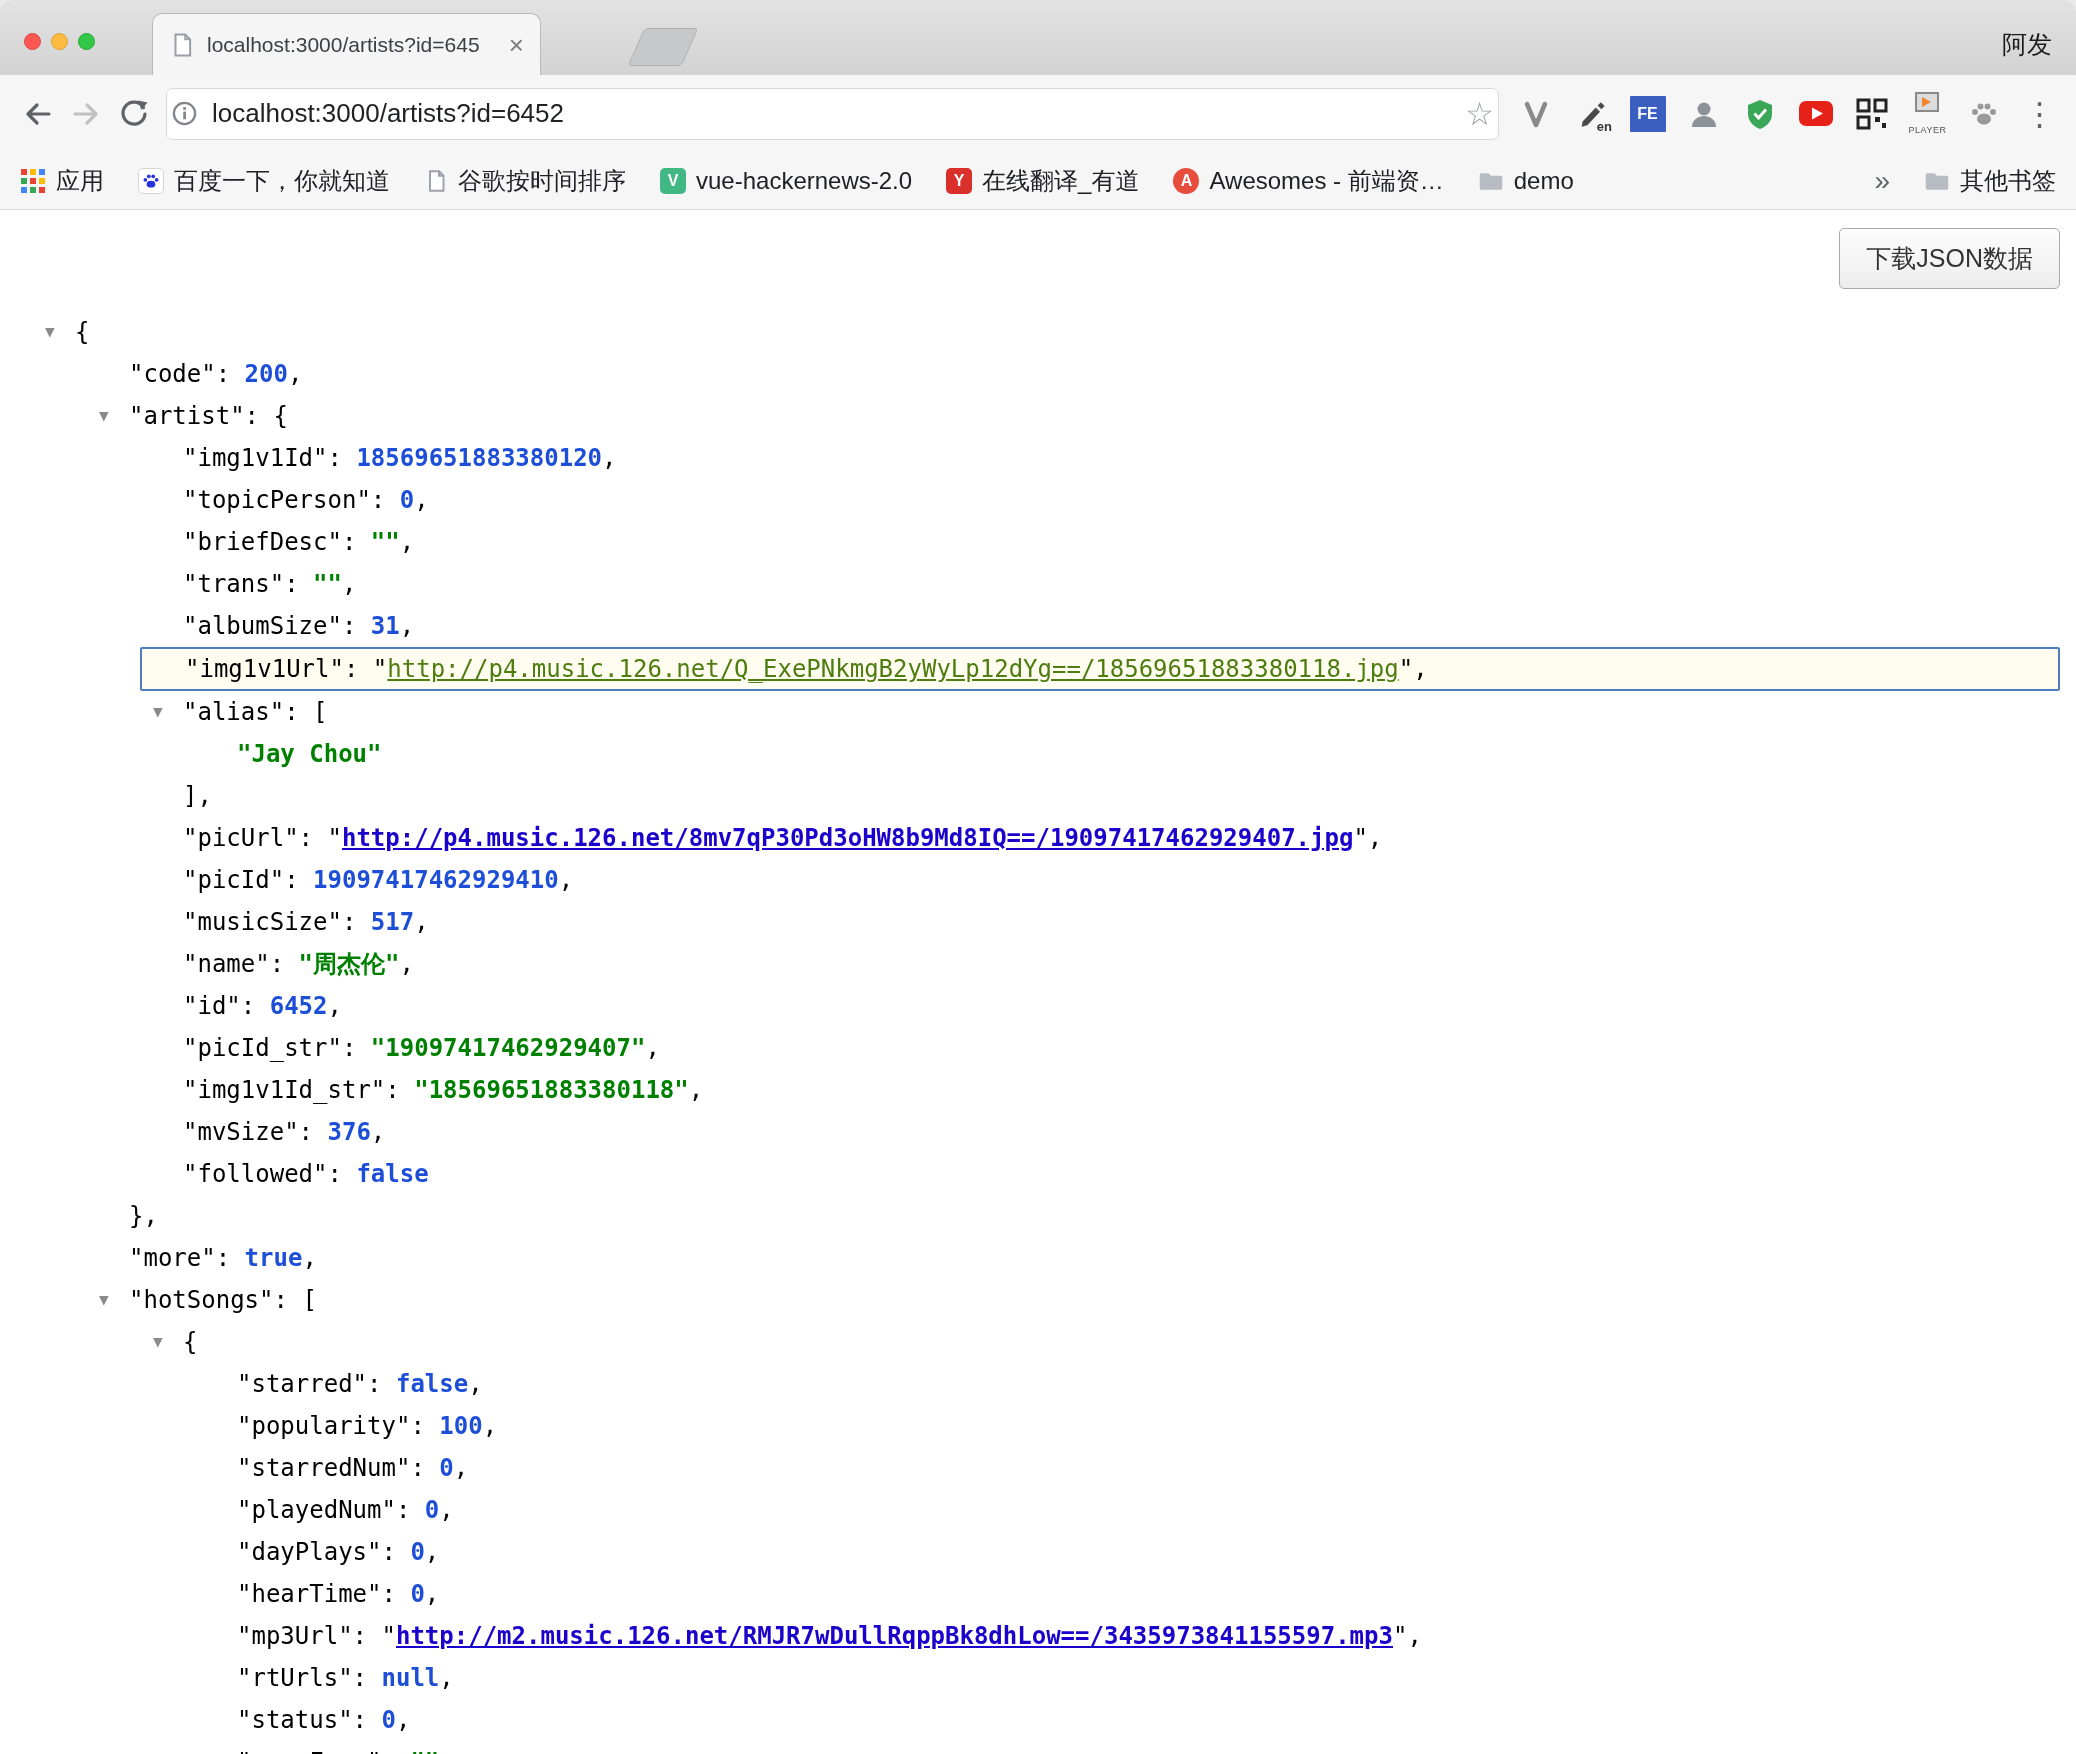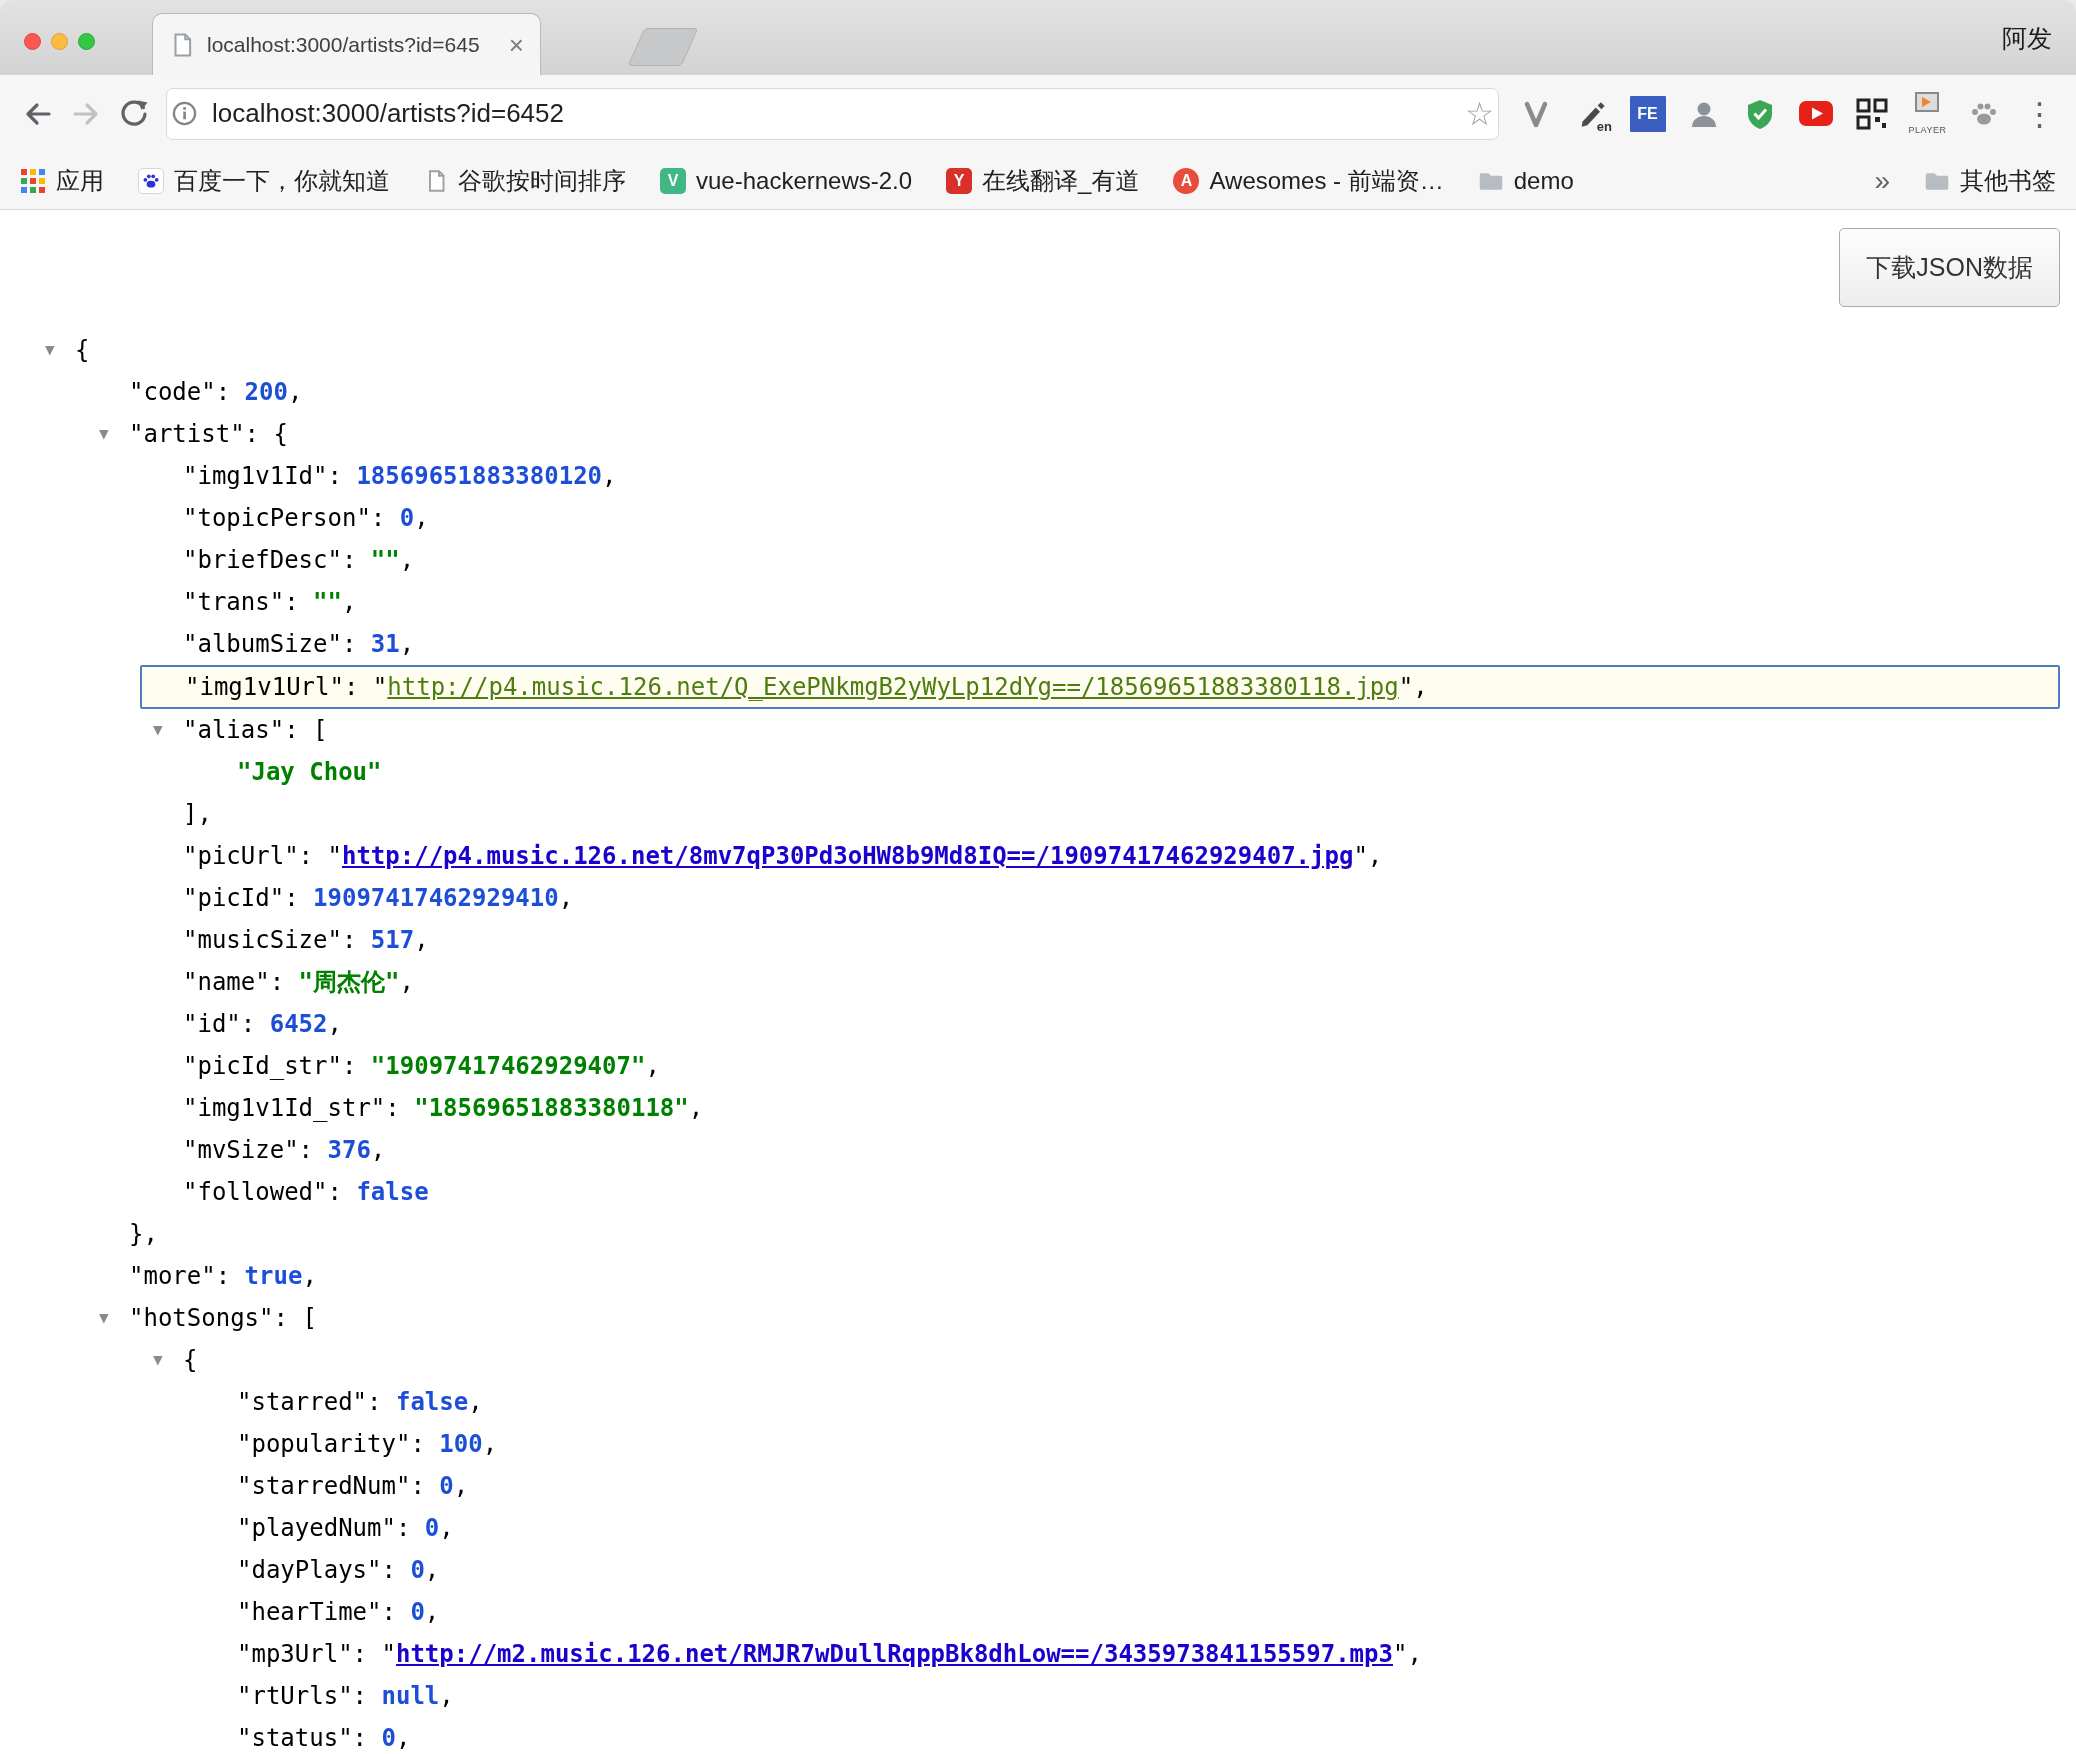--- a/index.html
+++ b/index.html
@@ -14,21 +14,21 @@
   .light-red { background:#fc5753; border:1px solid #df4744; }
   .light-yellow { background:#fdbc40; border:1px solid #de9f34; }
   .light-green { background:#33c748; border:1px solid #27aa35; }
   .tab { position:absolute; left:152px; top:13px; width:389px; height:62px; background:#f5f5f5;
          border:1px solid #b9b9b9; border-bottom:none; border-radius:10px 10px 0 0;
          display:flex; align-items:center; padding:0 16px; gap:12px; }
   .tab-title { font-size:21px; color:#3c4043; white-space:nowrap; overflow:hidden; flex:1; }
   .tab-close { font-size:26px; color:#7d7d7d; line-height:1; }
   .newtab { position:absolute; left:636px; top:28px; width:54px; height:38px; background:#c7c8c9;
             border:1px solid #b2b2b2; transform:skewX(-24deg); border-radius:4px; }
-  .profile { position:absolute; right:24px; top:22px; font-size:25px; color:#1c1c1c; }
+  .profile { position:absolute; right:24px; top:28px; font-size:25px; color:#1c1c1c; }
 
   
   .toolbar { display:flex; align-items:center; height:77px; background:#f6f6f6; padding:0 14px; }
   .navbtn { width:48px; height:48px; display:flex; align-items:center; justify-content:center; border-radius:50%; flex:0 0 auto; }
   .omnibox { flex:1; height:52px; background:#fff; border:1px solid #d8d8d8; border-radius:7px;
              display:flex; align-items:center; padding:0 4px; gap:14px; margin:0 14px 0 8px; }
   .url { font-size:26px; color:#202124; flex:1; white-space:nowrap; overflow:hidden; }
   .star-icon { font-size:32px; color:#9aa0a6; line-height:1; }
   .extensions { display:flex; align-items:center; gap:11px; flex:0 0 auto; }
   .ext { width:45px; height:48px; display:flex; align-items:center; justify-content:center; position:relative; }
@@ -55,21 +55,21 @@
                 font-size:16px; display:flex; align-items:center; justify-content:center; flex:0 0 auto; }
   .baidu-sq { width:26px; height:26px; border-radius:5px; background:#fff; border:1px solid #d5d5d5;
               display:flex; align-items:center; justify-content:center; flex:0 0 auto; }
   .overflow-glyph { font-size:28px; color:#5f6368; }
 
   
   .content { background:#fff; height:1544px; position:relative; }
   .controls { display:flex; justify-content:flex-end; align-items:center; gap:56px; padding:18px 16px 0 0; }
   .btn { font-family:"Liberation Sans",sans-serif; font-size:25px; color:#333;
          border:1px solid #a9a9a9; background:linear-gradient(#fdfdfd,#ededed);
-         padding:22px 26px; border-radius:5px; cursor:pointer; }
+         padding:13px 26px; border-radius:5px; cursor:pointer; }
   .segmented { display:flex; }
   .segmented .btn { border-radius:0; }
   .segmented .btn:first-child { border-radius:5px 0 0 5px; background:linear-gradient(#e5e5e5,#d8d8d8);
                                 box-shadow:inset 0 2px 4px rgba(0,0,0,.13); }
   .segmented .btn:last-child { border-radius:0 5px 5px 0; border-left:none; }
 
   
   .json { margin-top:22px; font-family:"DejaVu Sans Mono", monospace; font-size:24px; color:#000; }
   .jline { position:relative; height:42px; line-height:42px; white-space:pre; }
   .jline.hl { background:#fffdf0; border:2px solid #4f7cc0; border-radius:2px; height:44px; line-height:40px; }

